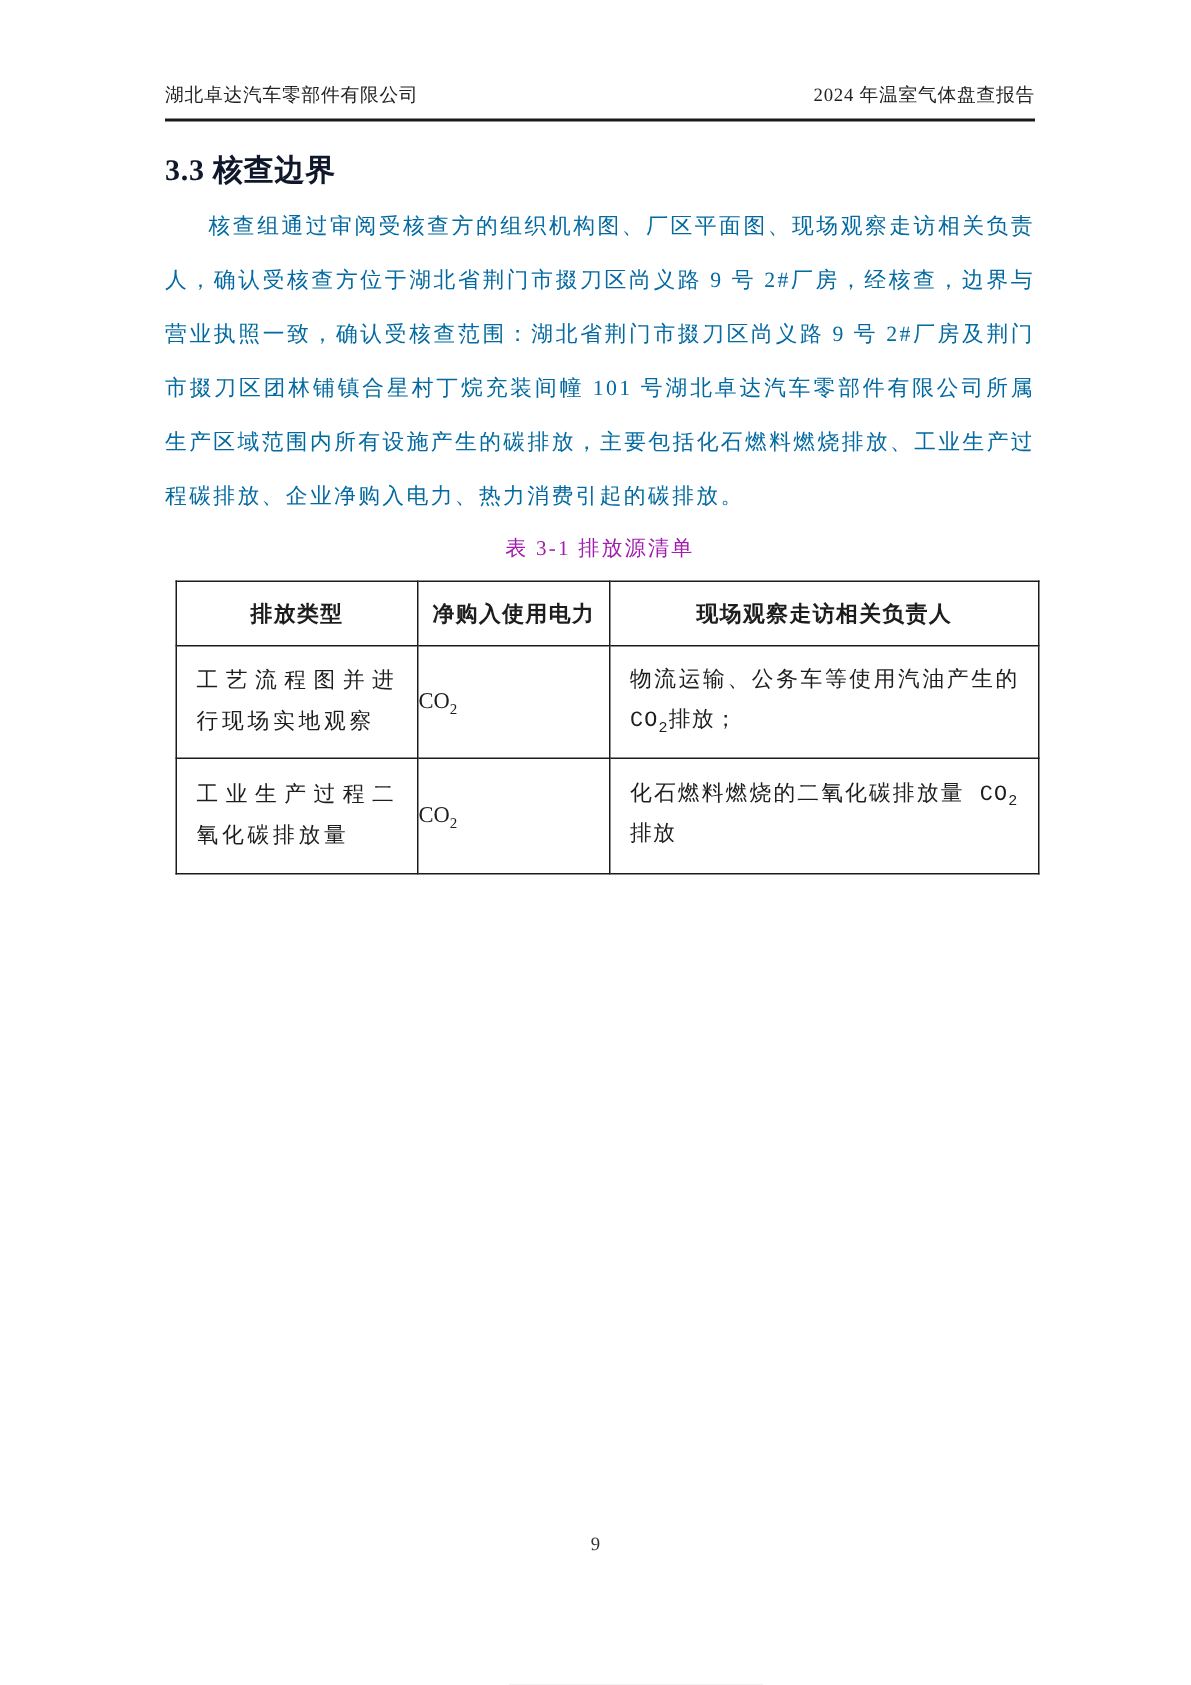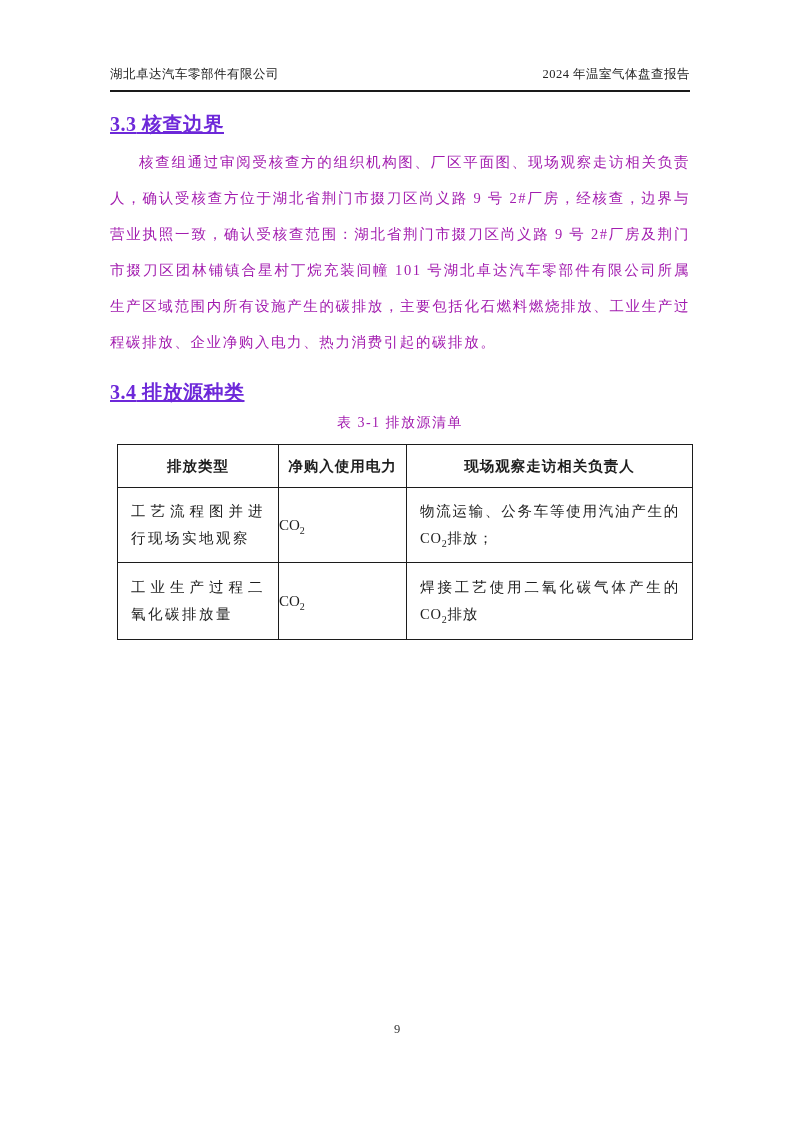--- a/index.html
+++ b/index.html
@@ -12,21 +12,21 @@
     height: 1123px;
     margin: 0 auto;
     background: #ffffff;
     color: #1a1a1a;
     overflow: hidden;
   }
 
   .content {
     position: absolute;
     left: 110px;
-    top: 12px;
+    top: 1px;
     width: 580px;
   }
 
   
   .doc-header {
     display: flex;
     justify-content: space-between;
     align-items: flex-end;
     padding-top: 54px;
     padding-bottom: 7px;
@@ -34,36 +34,35 @@
     font-size: 12.5px;
     letter-spacing: 0.5px;
     color: #222;
   }
 
   
   .h2 {
     margin-top: 19px;
     font-size: 20px;
     font-weight: bold;
-    color: #6d28d9;
+    color: #0f172a;
     letter-spacing: 0.5px;
-    text-decoration: underline;
   }
   .h2 .h2-num { font-family: "Liberation Serif", "DejaVu Serif", serif; }
   .h2 .h2-title { font-family: "Liberation Sans", "DejaVu Sans", sans-serif; }
 
   
   .para {
     margin-top: 6px;
     font-size: 14.5px;
     line-height: 36px;
     text-align: justify;
     text-indent: 2em;
     letter-spacing: 1.6px;
-    color: #a21caf;
+    color: #0369a1;
   }
 
   .table-caption {
     margin-top: 8px;
     text-align: center;
     font-size: 14px;
     letter-spacing: 1.5px;
     color: #a21caf;
   }
 
@@ -95,20 +94,21 @@
     line-height: 27px;
     letter-spacing: 2.5px;
     text-align: justify;
   }
   td.cell-gas { text-align: left; font-size: 15px; }
   td.cell-desc {
     padding: 10px 13px;
     line-height: 27px;
     letter-spacing: 0.8px;
     text-align: justify;
+    font-family: Liberation Mono, monospace;
   }
   tr.r1 td { height: 75px; }
   tr.r2 td { height: 77px; }
   tr.r3 td { height: 75px; }
 
   .co2 sub {
     font-size: 10px;
     vertical-align: sub;
     line-height: 0;
   }
@@ -134,24 +134,20 @@
       <span>2024 年温室气体盘查报告</span>
     </div>
 
     <div class="h2">
       <span class="h2-num">3.3</span>
       <span class="h2-title">核查边界</span>
     </div>
 
     <p class="para">核查组通过审阅受核查方的组织机构图、厂区平面图、现场观察走访相关负责人，确认受核查方位于湖北省荆门市掇刀区尚义路 9 号 2#厂房，经核查，边界与营业执照一致，确认受核查范围：湖北省荆门市掇刀区尚义路 9 号 2#厂房及荆门市掇刀区团林铺镇合星村丁烷充装间幢 101 号湖北卓达汽车零部件有限公司所属生产区域范围内所有设施产生的碳排放，主要包括化石燃料燃烧排放、工业生产过程碳排放、企业净购入电力、热力消费引起的碳排放。</p>
 
-    <div class="h2">
-      <span class="h2-num">3.4</span>
-      <span class="h2-title">排放源种类</span>
-    </div>
 
 
     <div class="table-caption">表 3-1 排放源清单</div>
 
     <table class="emissions">
       <colgroup>
           <col class="c1">
           <col class="c2">
           <col class="c3">
         </colgroup>
@@ -171,21 +167,21 @@
           <td class="cell-desc">
             <span>物流运输、公务车等使用汽油产生的</span><span class="co2"><span>CO</span><sub>2</sub></span><span>排放；</span>
           </td>
         </tr>
         <tr class="r2">
           <td class="cell-type">工业生产过程二氧化碳排放量</td>
           <td class="cell-gas">
             <span class="co2"><span>CO</span><sub>2</sub></span>
           </td>
           <td class="cell-desc">
-            <span>焊接工艺使用二氧化碳气体产生的 </span><span class="co2"><span>CO</span><sub>2</sub></span><span>排放</span>
+            <span>化石燃料燃烧的二氧化碳排放量 </span><span class="co2"><span>CO</span><sub>2</sub></span><span>排放</span>
           </td>
         </tr>
       </tbody>
     </table>
 
   </div>
 
   <div class="page-number">9</div>
 </div>
 

